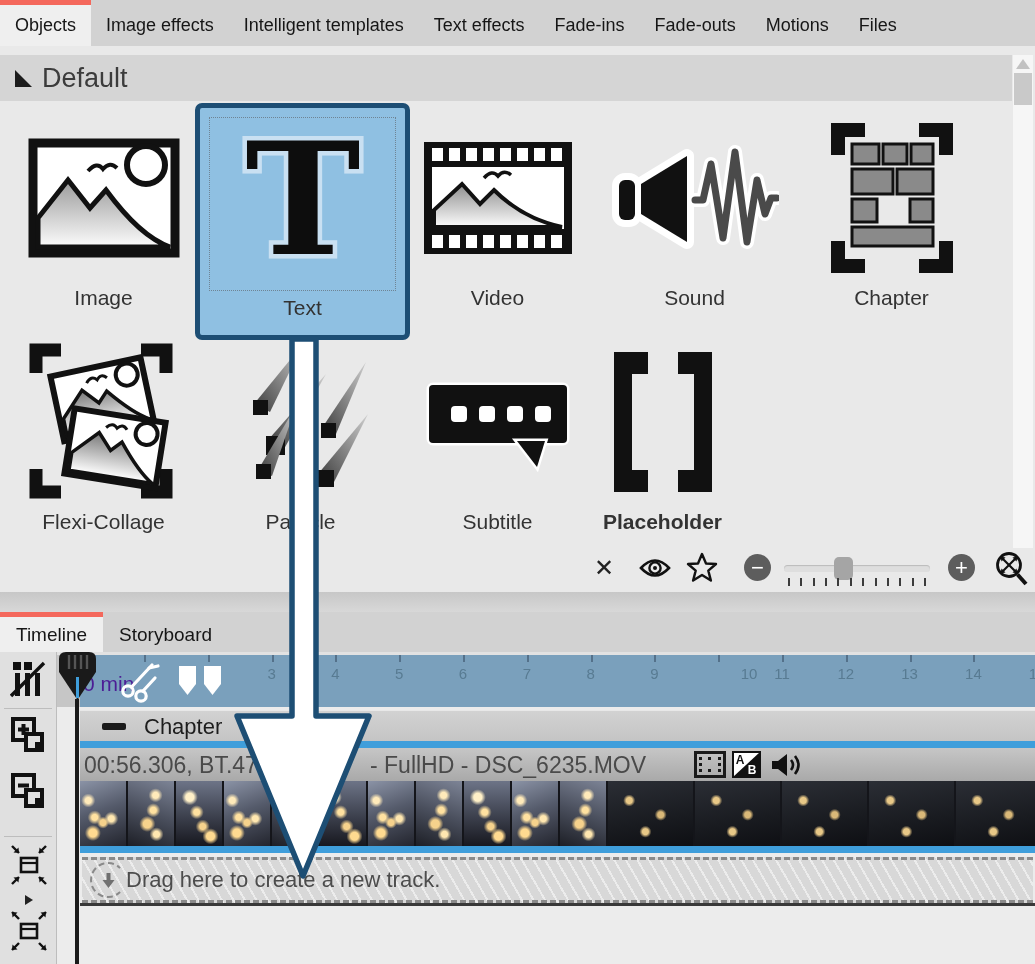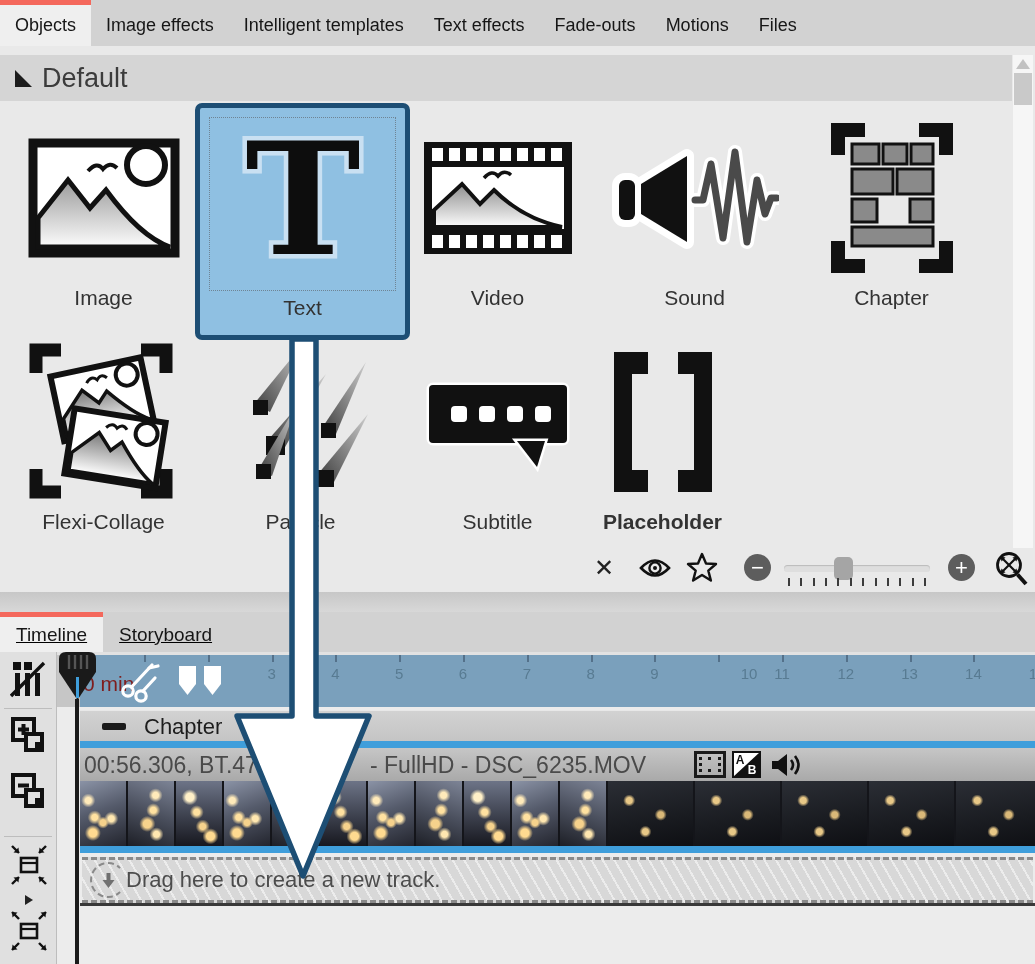--- a/index.html
+++ b/index.html
@@ -49,36 +49,36 @@
   #zoom-track{position:absolute;left:784px;top:17px;width:146px;height:7px;background:#dedede;
               border-radius:4px;box-shadow:inset 0 1px 1px #bbb;}
   #zoom-thumb{position:absolute;left:50px;top:-8px;width:19px;height:23px;background:#a5a5a5;border-radius:5px;}
   #zoom-ticks{position:absolute;left:788px;top:30px;width:138px;height:8px;display:flex;justify-content:space-between;}
   .ztick{width:2px;height:8px;background:#3c3c3c;}
 
   
   #mid-strip{position:absolute;left:0;top:592px;width:1035px;height:20px;
              background:linear-gradient(#c7c7c7,#d8d8d8);}
   #tl-tabs{position:absolute;left:0;top:612px;width:1035px;height:40px;background:#d2d2d2;
-           display:flex;align-items:stretch;text-decoration:underline;}
+           display:flex;align-items:stretch;}
   .vtab{display:flex;align-items:center;padding:0 16px;font-size:19px;color:#161616;
         border-top:5px solid transparent;white-space:nowrap;}
   .vtab.active{background:#efefef;border-top:5px solid #f4685c;}
 
   
   #timeline{position:absolute;left:0;top:652px;width:1035px;height:312px;background:#ececec;}
   #tl-toolbar{position:absolute;left:0;top:0;width:56px;height:312px;background:#e0e0e0;
               border-right:1px solid #bdbdbd;}
   .tb-ic{position:absolute;left:10px;}
   .tb-div{position:absolute;left:4px;width:48px;height:1px;background:#bdbdbd;}
 
   #ruler{position:absolute;left:57px;top:0;width:978px;height:55px;overflow:hidden;background:#e2e2e2;}
   #ruler-blue{position:absolute;left:23px;top:3px;right:0;bottom:0;background:#7aa0bc;}
   #ruler-corner{position:absolute;left:0;top:3px;width:23px;bottom:0;background:#c6c6c6;}
-  #ruler-origin{position:absolute;left:26px;top:20px;font-size:21px;color:#7f1d1d;}
+  #ruler-origin{position:absolute;left:26px;top:20px;font-size:21px;color:#4c1d95;}
   .rtick{position:absolute;top:3px;width:2px;height:7px;background:#54718a;}
   .rnum{position:absolute;top:13px;width:40px;margin-left:-20px;text-align:center;
         font-size:15px;color:#587b92;}
   #cut-icon{position:absolute;left:58px;top:6px;}
   #split-icon{position:absolute;left:120px;top:12px;}
 
   .rail{position:absolute;left:80px;width:955px;height:7px;background:#3f9edb;}
   #chapter-header{position:absolute;left:80px;top:58px;width:955px;height:31px;
                   background:linear-gradient(#d2d2d2,#c4c4c4);border-top:1px solid #e8e8e8;
                   display:flex;align-items:center;}
@@ -142,20 +142,23 @@
         <span>Objects</span>
       </div>
       <div class="tab">
         <span>Image effects</span>
       </div>
       <div class="tab">
         <span>Intelligent templates</span>
       </div>
       <div class="tab">
         <span>Text effects</span>
+      </div>
+      <div class="tab">
+        <span>Fade-ins</span>
       </div>
       <div class="tab">
         <span>Fade-outs</span>
       </div>
       <div class="tab">
         <span>Motions</span>
       </div>
       <div class="tab">
         <span>Files</span>
       </div>

